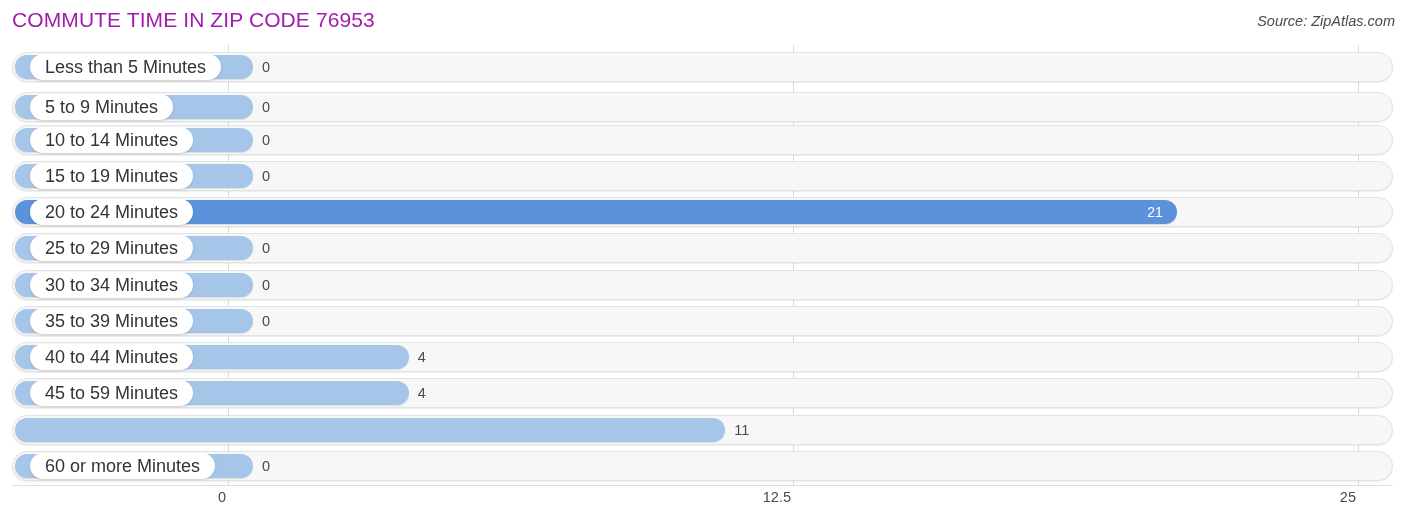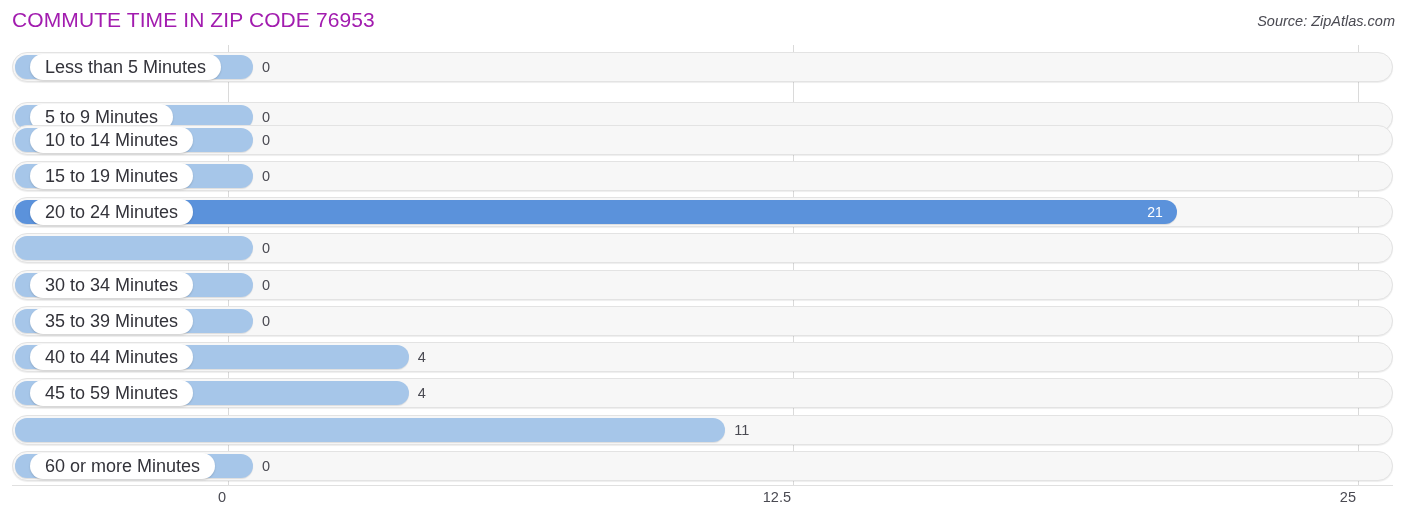--- a/index.html
+++ b/index.html
@@ -157,21 +157,21 @@
 <div id="plot-area">
     <div class="gridline" style="left: 228px;"></div>
     <div class="gridline" style="left: 793px;"></div>
     <div class="gridline" style="left: 1358px;"></div>
     <div class="bar-row" style="top: 7px;">
       <div class="bar-track"></div>
       <div class="bar-fill" style="width: 238px;"></div>
       <div class="bar-label">Less than 5 Minutes</div>
       <div class="bar-value" style="left: 250px;">0</div>
     </div>
-    <div class="bar-row" style="top: 57px;">
+    <div class="bar-row" style="top: 47px;">
       <div class="bar-track"></div>
       <div class="bar-fill" style="width: 238px;"></div>
       <div class="bar-label">5 to 9 Minutes</div>
       <div class="bar-value" style="left: 250px;">0</div>
     </div>
     <div class="bar-row" style="top: 79.5px;">
       <div class="bar-track"></div>
       <div class="bar-fill" style="width: 238px;"></div>
       <div class="bar-label">10 to 14 Minutes</div>
       <div class="bar-value" style="left: 250px;">0</div>
@@ -184,20 +184,21 @@
     </div>
     <div class="bar-row highlight" style="top: 152px;">
       <div class="bar-track"></div>
       <div class="bar-fill" style="width: 1162.2px;"></div>
       <div class="bar-label">20 to 24 Minutes</div>
       <div class="bar-value inside" style="left: 1135.2px;">21</div>
     </div>
     <div class="bar-row" style="top: 188.25px;">
       <div class="bar-track"></div>
       <div class="bar-fill" style="width: 238px;"></div>
+      <div class="bar-label">25 to 29 Minutes</div>
       <div class="bar-value" style="left: 250px;">0</div>
     </div>
     <div class="bar-row" style="top: 224.5px;">
       <div class="bar-track"></div>
       <div class="bar-fill" style="width: 238px;"></div>
       <div class="bar-label">30 to 34 Minutes</div>
       <div class="bar-value" style="left: 250px;">0</div>
     </div>
     <div class="bar-row" style="top: 260.75px;">
       <div class="bar-track"></div>

